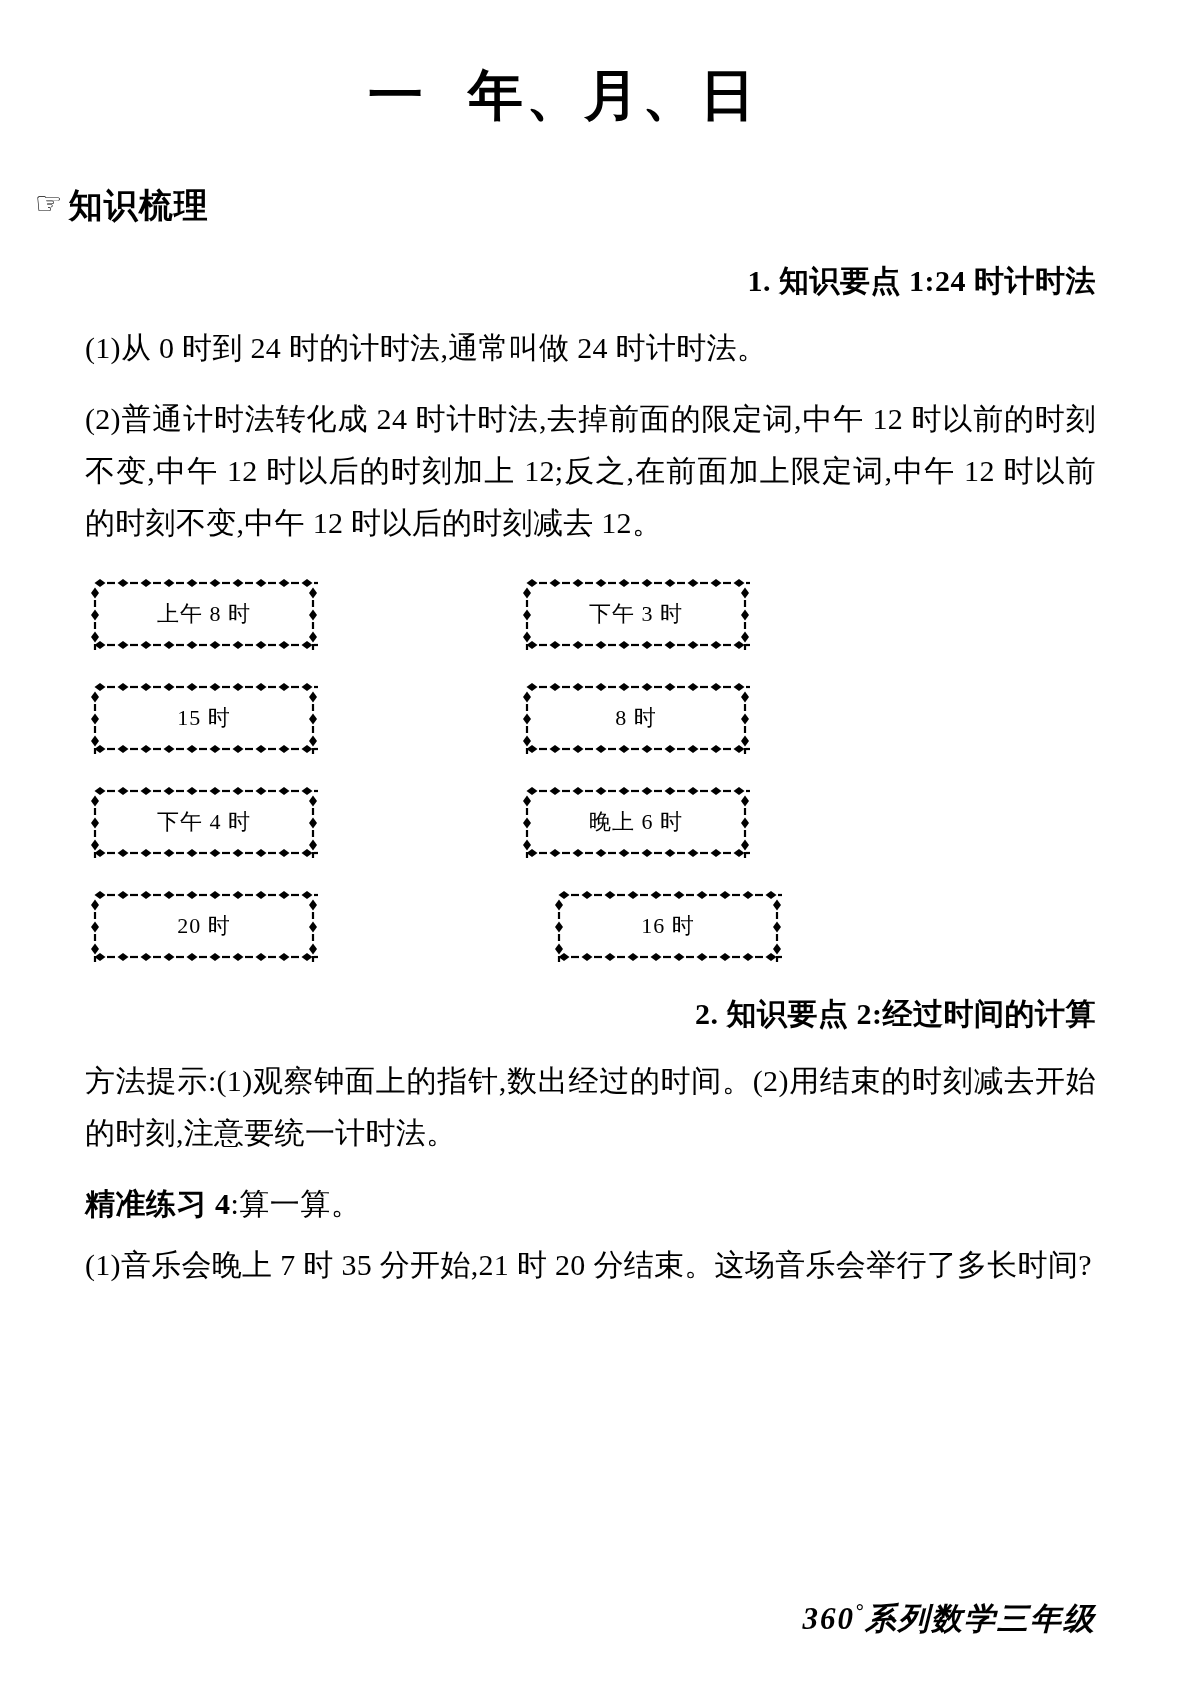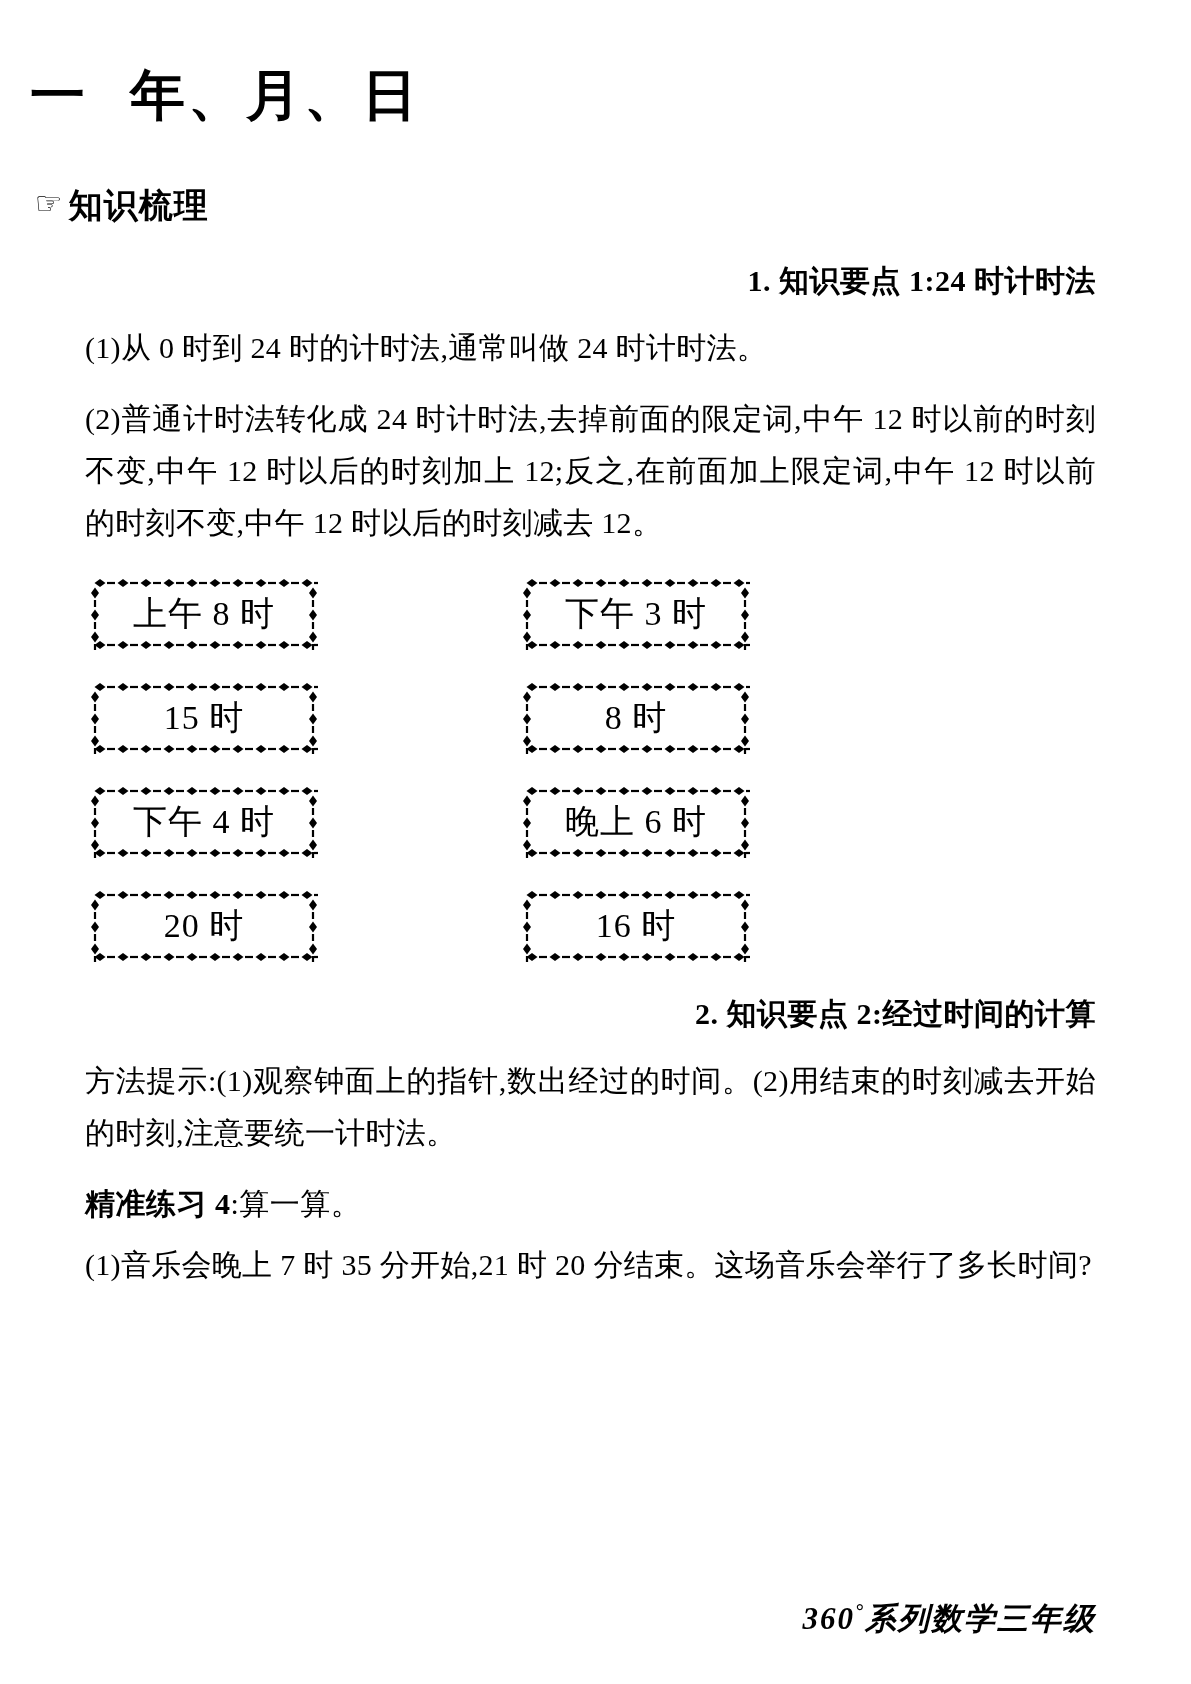--- a/index.html
+++ b/index.html
@@ -18,20 +18,21 @@
   .page {
     position: relative;
     width: 1191px;
     height: 1684px;
     box-sizing: border-box;
     padding: 0 95px 0 30px;
   }
 
   
   .doc-title {
+    text-align: center;
     font-size: 55px;
     font-weight: 700;
     letter-spacing: 3px;
     padding-top: 62px;
     line-height: 1.25;
     font-family: "Liberation Serif", "DejaVu Serif", serif;
   }
   .doc-title .num { margin-right: 42px; }
 
   
@@ -88,34 +89,34 @@
   
   .box-grid {
     margin-top: 30px;
     margin-left: 60px;
     width: 700px;
   }
   .box-row {
     display: flex;
     margin-bottom: 32px;
   }
-  .box-row:last-child { margin-bottom: 0; }
+  .box-row:last-child { margin-bottom: 0; gap: 32px; }
   .box-cell {
     width: 228px;
   }
   .box-cell.right { margin-left: 204px; }
 
   .fancy-box {
     position: relative;
     width: 228px;
     height: 72px;
     display: flex;
     align-items: center;
     justify-content: center;
-    font-size: 34px;
+    font-size: 22px;
     letter-spacing: 1px;
     background: #ffffff;
     text-align: center;
   }
   
   .fancy-box .bd {
     position: absolute;
     inset: 0;
     pointer-events: none;
   }

